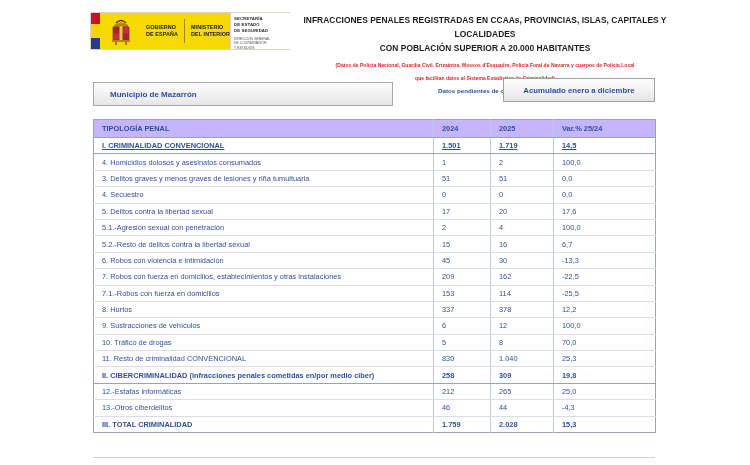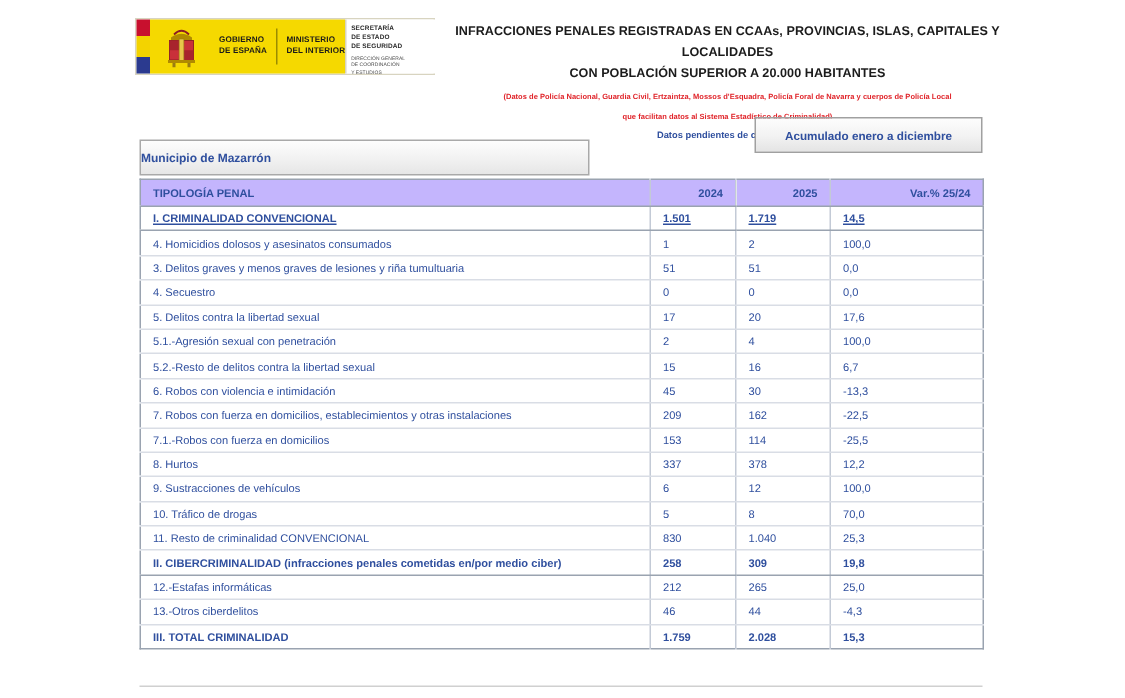--- a/index.html
+++ b/index.html
@@ -135,28 +135,29 @@
 
   
   .bar-row {
     position: relative;
     height: 32px;
     margin-top: 8px;
   }
   .muni-box {
     position: absolute;
     left: 93px;
-    top: 15px;
+    top: 4px;
     width: 300px;
     height: 24px;
     border: 1px solid #a9a9a9;
     background: linear-gradient(to bottom, #fdfdfd 0%, #f1f1f1 55%, #e6e6e6 100%);
     box-sizing: border-box;
     display: flex;
     align-items: center;
+    padding-left: 16px;
     font-size: 8px;
     font-weight: bold;
     color: #2f4f9e;
   }
   .acum-box {
     position: absolute;
     left: 503px;
     top: 0;
     width: 152px;
     height: 24px;
@@ -204,21 +205,21 @@
   table.crime th:last-child, table.crime td:last-child { border-right: none; }
 
   table.crime thead th {
     background: #c4b5fd;
     font-weight: bold;
     height: 18px;
     border-bottom: 1px solid #9aa3b0;
     font-size: 7.4px;
   }
   table.crime thead th.hdr-label { text-align: left; }
-  table.crime thead th.hdr-num { text-align: right; }
+  table.crime thead th.hdr-num { text-align: left; }
 
   td.lbl { text-align: left; }
   td.num { text-align: left; }
 
   tr.section td {
     font-weight: bold;
     border-bottom: 1px solid #9aa3b0;
   }
   tr.section-top td { border-top: none; text-decoration: underline; }
   tr.total td {

